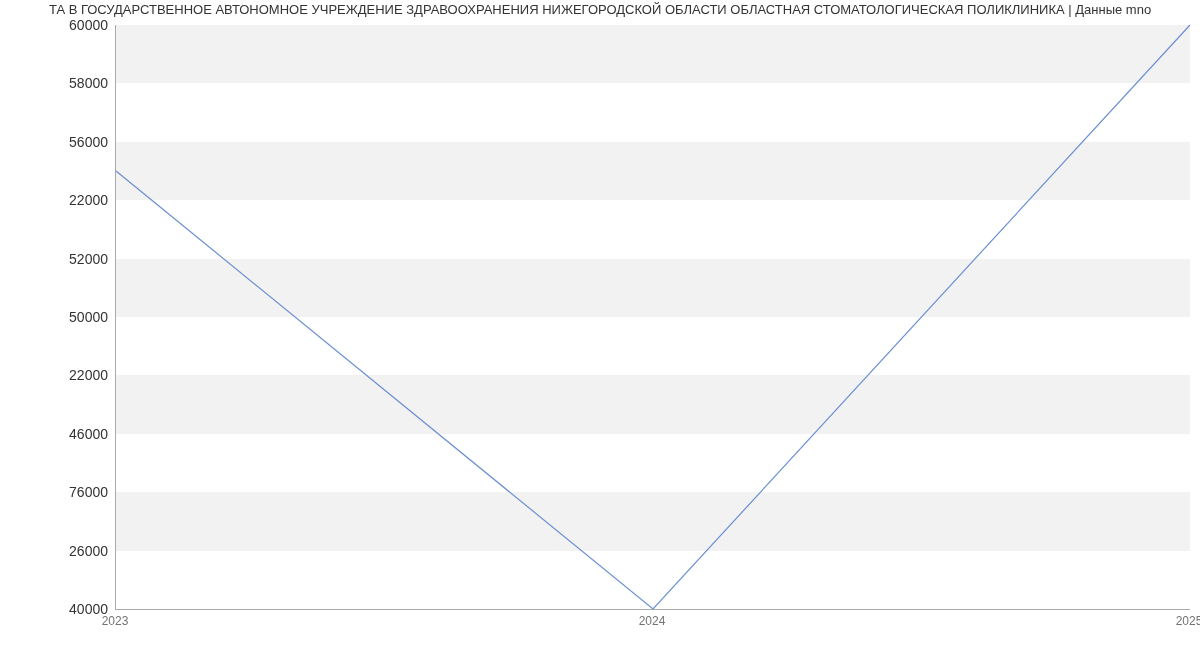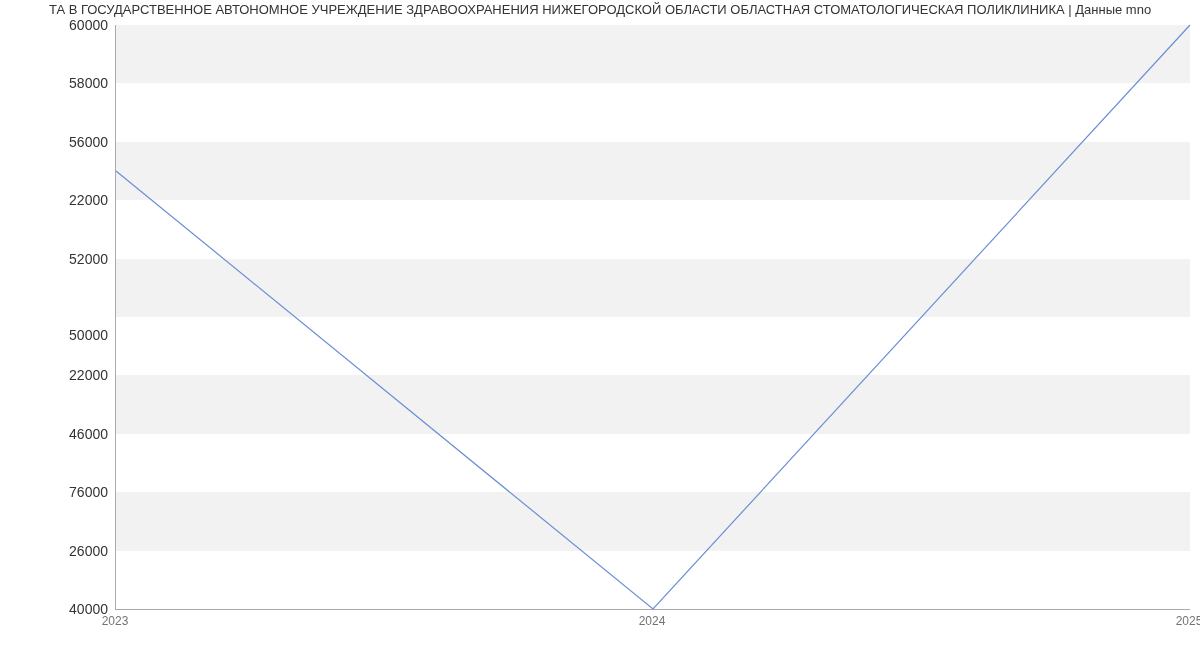--- a/index.html
+++ b/index.html
@@ -83,21 +83,21 @@
   <svg class="line" preserveAspectRatio="none" viewBox="0 0 1074 584">
     <polyline points="0,146 537,584 1074,0"></polyline>
   </svg>
 </div>
 
 <div class="y-tick-label" style="top: 609px;">40000</div>
 <div class="y-tick-label" style="top: 550.6px;">26000</div>
 <div class="y-tick-label" style="top: 492.2px;">76000</div>
 <div class="y-tick-label" style="top: 433.8px;">46000</div>
 <div class="y-tick-label" style="top: 375.4px;">22000</div>
-<div class="y-tick-label" style="top: 335px;">50000</div>
+<div class="y-tick-label" style="top: 317px;">50000</div>
 <div class="y-tick-label" style="top: 258.6px;">52000</div>
 <div class="y-tick-label" style="top: 200.2px;">22000</div>
 <div class="y-tick-label" style="top: 141.8px;">56000</div>
 <div class="y-tick-label" style="top: 83.4px;">58000</div>
 <div class="y-tick-label" style="top: 25px;">60000</div>
 <div class="x-tick-label" style="left: 115px;">2023</div>
 <div class="x-tick-label" style="left: 652px;">2024</div>
 <div class="x-tick-label" style="left: 1189px;">2025</div>
 
 </body></html>

